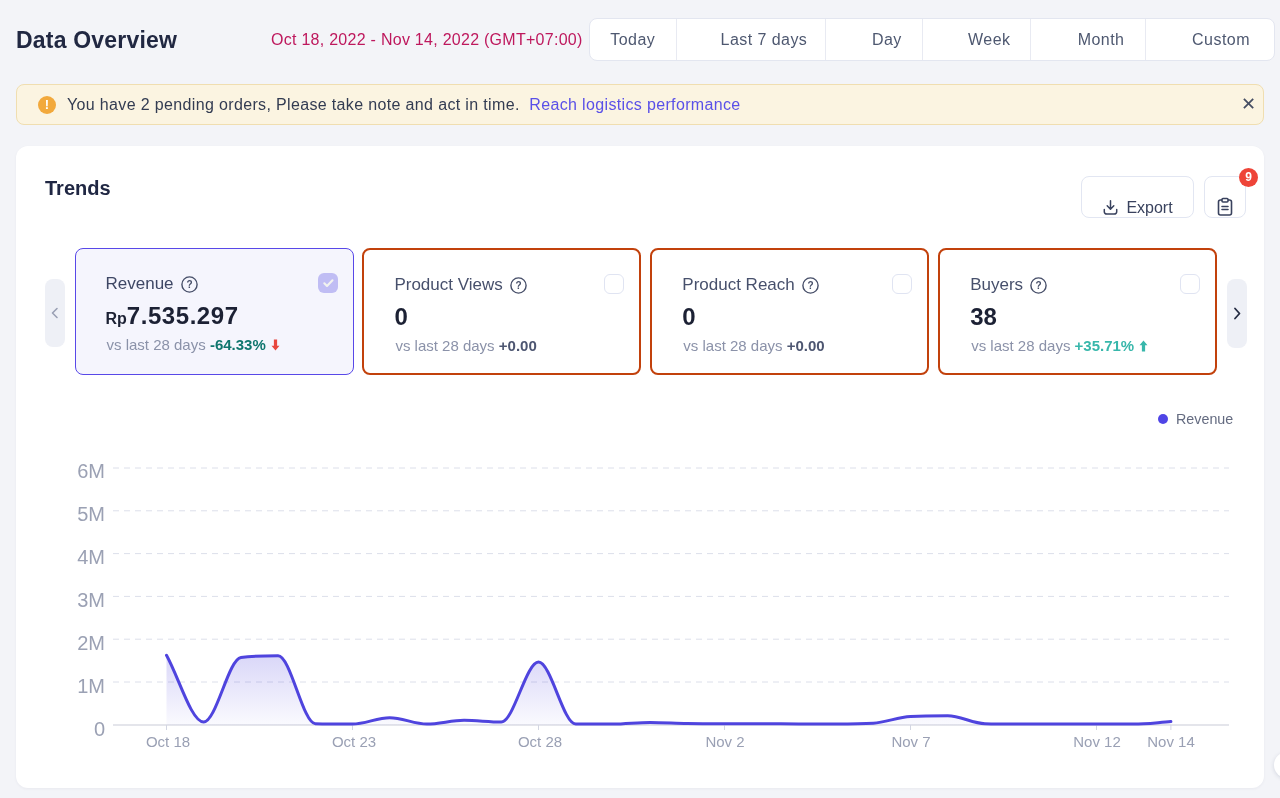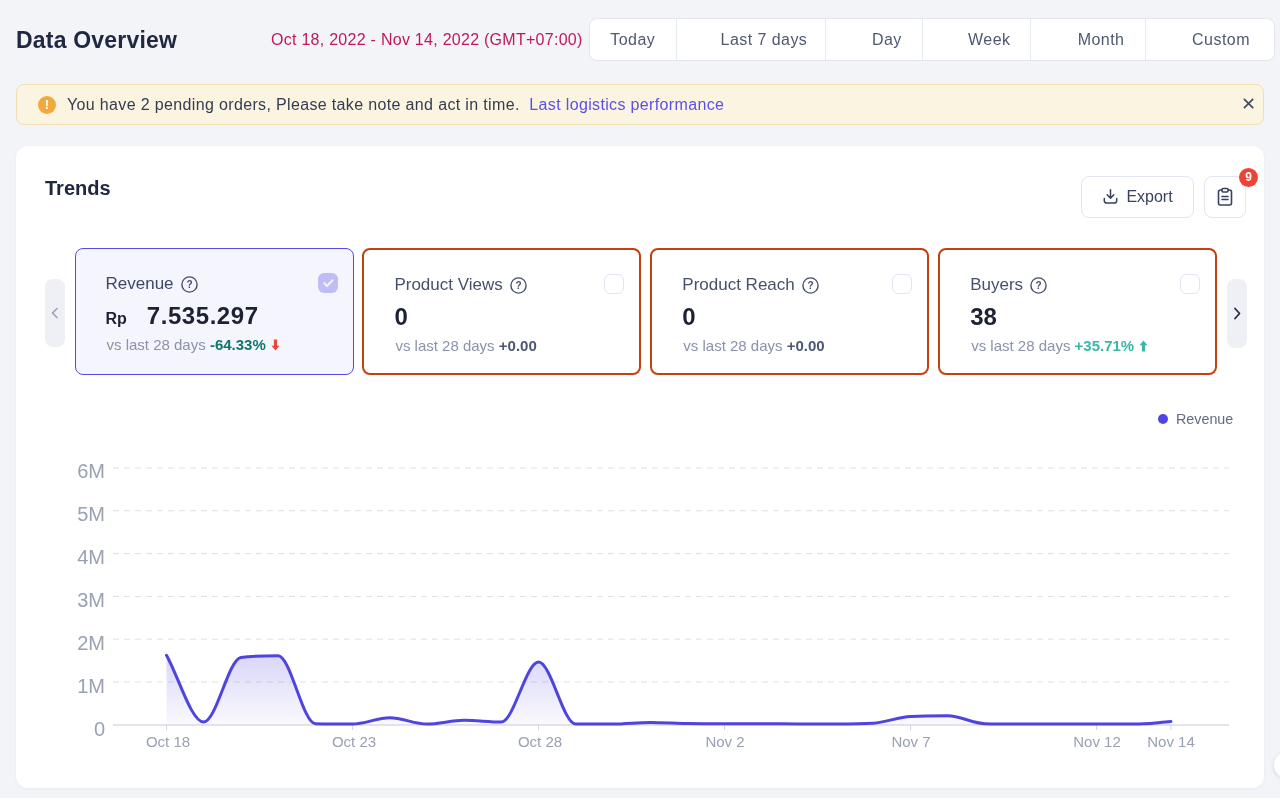--- a/index.html
+++ b/index.html
@@ -11,21 +11,21 @@
   #seg .s{display:flex;align-items:center;justify-content:center;font-size:16px;letter-spacing:0.45px;color:#4e5870;border-right:1px solid #e8eaf2;box-sizing:border-box;}
   #seg .s:last-child{border-right:none;}
   #seg .active{color:#4134e0;-webkit-text-stroke:0.55px #4134e0;}
   #banner{left:16px;top:84px;width:1248px;height:41px;background:#fbf4e1;border:1px solid #f0deb0;border-radius:8px;box-sizing:border-box;}
   #banner .icon{position:absolute;left:21px;top:11px;width:18px;height:18px;border-radius:50%;background:#f2a93c;color:#fff;font-size:13px;font-weight:700;text-align:center;line-height:18px;}
   #banner .msg{position:absolute;left:50px;top:11px;font-size:16px;color:#333c52;letter-spacing:0.35px;}
   #banner .msg a{color:#5a50e8;text-decoration:none;}
   #banner .close{position:absolute;right:7px;top:8px;font-size:18px;color:#464e63;}
   #card{left:16px;top:146px;width:1248px;height:642px;background:#fff;border-radius:12px;box-shadow:0 1px 3px rgba(30,40,80,0.05);}
   #trends{left:45px;top:177px;font-size:20px;font-weight:700;color:#202743;}
-  .btn{box-sizing:border-box;background:#fff;border:1px solid #e2e6f2;border-radius:8px;display:flex;align-items:center;justify-content:center;}
+  .btn{box-sizing:border-box;background:#fff;border:1px solid #e2e6f2;border-radius:8px;display:flex;align-items:flex-end;justify-content:center;}
   #exportbtn{left:1081px;top:176px;width:113px;height:42px;font-size:16px;color:#39425e;gap:7px;}
   #clipbtn{left:1204px;top:176px;width:42px;height:42px;}
   #badge{left:1239px;top:168px;width:19px;height:19px;border-radius:50%;background:#ee4438;color:#fff;font-size:12px;font-weight:700;text-align:center;line-height:19px;}
   .navbtn{background:#eef0f6;border-radius:8px;display:flex;align-items:center;justify-content:center;}
   #navL{left:45px;top:279px;width:20px;height:68px;}
   #navR{left:1227px;top:279px;width:20px;height:69px;}
   .mcard{top:248px;width:279px;height:127px;background:#fff;border:2px solid #c2410c;border-radius:8px;box-sizing:border-box;}
   .mcard.sel{border:1.5px solid #5848e8;background:#f5f5fd;}
   .mtitle{position:absolute;left:30px;top:25px;font-size:17px;color:#47506c;display:flex;align-items:center;gap:7px;}
   .mval{position:absolute;left:30px;top:53px;font-size:24px;font-weight:700;color:#1c2134;}
@@ -48,21 +48,21 @@
   <div class="abs" id="seg">
     <div class="s" style="width:86.6px">Today</div>
     <div class="s" style="width:123.7px">Last 7 days</div>
     <div class="s" style="width:70.3px">Day</div>
     <div class="s" style="width:82.3px">Week</div>
     <div class="s" style="width:89.4px">Month</div>
     <div class="s" style="width:97.5px">Custom</div>
   </div>
   <div class="abs" id="banner">
     <div class="icon">!</div>
-    <div class="msg">You have 2 pending orders, Please take note and act in time.&nbsp; <a>Last logistics performance</a></div>
+    <div class="msg">You have 2 pending orders, Please take note and act in time.&nbsp; <a>Reach logistics performance</a></div>
     <div class="close">✕</div>
   </div>
   <div class="abs" id="card"></div>
   <div class="abs" id="trends">Trends</div>
   <div class="abs btn" id="exportbtn">
     <svg width="17" height="18" viewBox="0 0 17 18" fill="none">
       <path d="M8.5 1.8v7.4M5.2 6.8l3.3 3.4 3.3-3.4" stroke="#39425e" stroke-width="1.5" stroke-linecap="round" stroke-linejoin="round"></path>
       <path d="M2.3 10.6v2.1a2.4 2.4 0 0 0 2.4 2.4h7.6a2.4 2.4 0 0 0 2.4-2.4v-2.1" stroke="#39425e" stroke-width="1.5" stroke-linecap="round"></path>
     </svg>
     <span>Export</span>
@@ -84,21 +84,21 @@
     <svg width="10" height="13" viewBox="0 0 10 13" fill="none">
       <path d="M3 1.5L7.5 6.5L3 11.5" stroke="#242b42" stroke-width="1.8" stroke-linecap="round" stroke-linejoin="round"></path>
     </svg>
   </div>
 
   <div class="abs mcard sel" style="left:74.5px">
     <div class="mtitle" style="color:#3e4765">Revenue <svg width="17" height="17" viewBox="0 0 17 17" fill="none">
         <circle cx="8.5" cy="8.5" r="7.6" stroke="#464e68" stroke-width="1.4"></circle>
         <text x="8.5" y="12.2" text-anchor="middle" font-size="10" font-weight="bold" fill="#464e68">?</text>
       </svg></div>
-    <div class="mval"><span style="font-size:16px;margin-right:20px">Rp</span><span style="letter-spacing:0.55px">7.535.297</span></div>
+    <div class="mval"><span style="font-size:16px;margin-right:0">Rp</span><span style="letter-spacing:0.55px">7.535.297</span></div>
     <div class="msub">vs last 28 days <span class="down">-64.33%</span> <svg width="9" height="12" viewBox="0 0 10 13" style="vertical-align:-1px;margin-left:1px">
         <path d="M5 12.5L0.6 7.3h2.6V0.5h3.6v6.8h2.6z" fill="#e8473e"></path>
       </svg></div>
     <div class="chk on"><svg width="20" height="20" viewBox="0 0 20 20" fill="none">
         <path d="M6.3 10.3l2.7 2.7 5.5-5.7" stroke="#f2f3ef" stroke-width="2.1" stroke-linecap="round" stroke-linejoin="round"></path>
       </svg></div>
   </div>
   <div class="abs mcard" style="left:362.4px">
     <div class="mtitle">Product Views <svg width="17" height="17" viewBox="0 0 17 17" fill="none">
         <circle cx="8.5" cy="8.5" r="7.6" stroke="#464e68" stroke-width="1.4"></circle>

